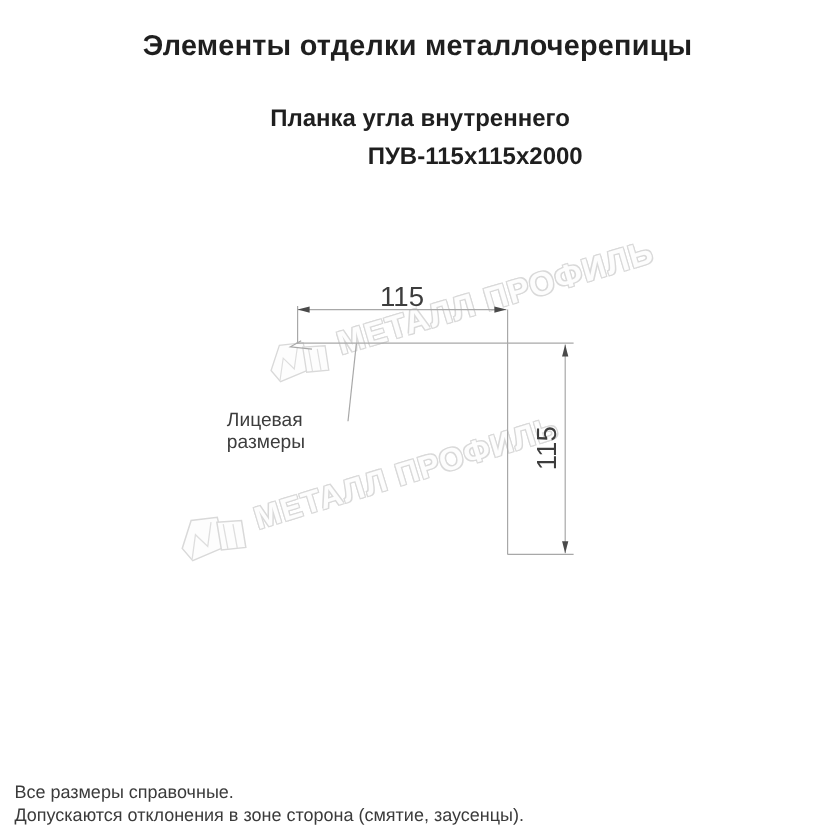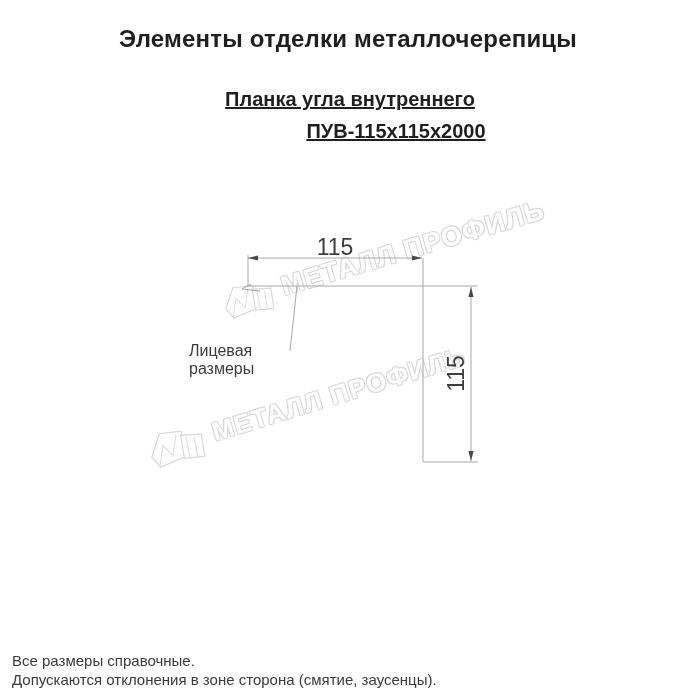--- a/index.html
+++ b/index.html
@@ -9,21 +9,21 @@
     font-family:"Liberation Sans", sans-serif;
   }
   
   .page-title{
     position:absolute;left:0;top:27px;width:696px;
     text-align:center;font-size:24px;font-weight:bold;color:#1f1f1f;
     line-height:1;letter-spacing:0.2px;
   }
   .subtitle{
     position:absolute;left:0;width:700px;text-align:center;
-    font-size:20px;font-weight:bold;color:#1f1f1f;line-height:1;text-decoration:underline;
+    font-size:20px;font-weight:bold;color:#1f1f1f;line-height:1;
   }
   .subtitle.l1{top:89px;}
   .subtitle.l2{top:121px;padding-left:46px;}
 
   
   .watermark{
     position:absolute;display:flex;align-items:center;gap:8px;
     transform-origin:0 0;pointer-events:none;
   }
   .wm1{left:213px;top:280px;height:52px;transform:rotate(-16.5deg);}

